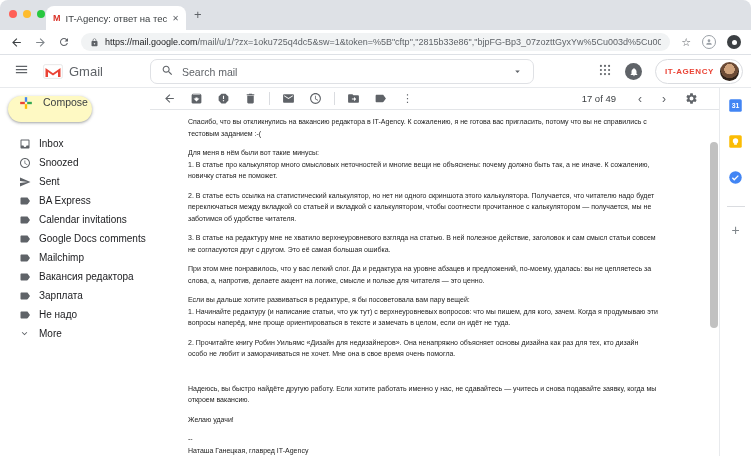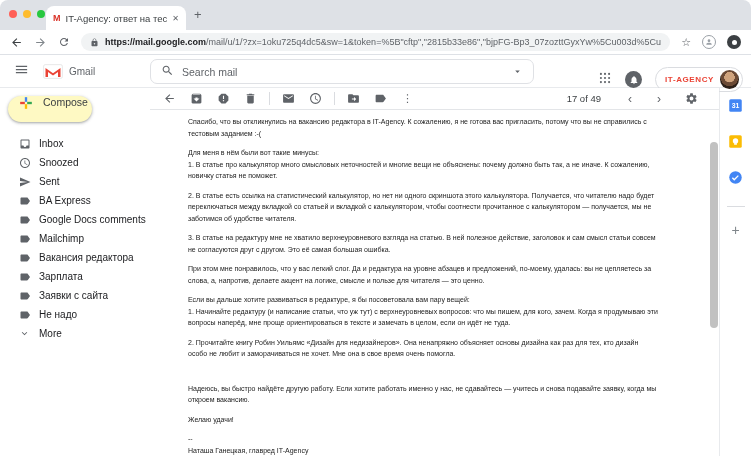--- a/index.html
+++ b/index.html
@@ -18,38 +18,38 @@
   .tab-title { flex: 1; font-size: 9.5px; color: #3c4043; white-space: nowrap; overflow: hidden; }
   .tab-close { font-size: 8px; color: #5f6368; cursor: default; }
   .newtab { position: absolute; left: 194px; top: 7px; font-size: 13px; color: #5f6368; line-height: 16px; }
 
   .urlrow { height: 25px; background: #fff; display: flex; align-items: center; padding: 0 10px; gap: 11px;
             border-bottom: 1px solid #DEE1E6; }
   .nav-ic { display: flex; align-items: center; }
   .urlbox { flex: 1; height: 18px; background: #F1F3F4; border-radius: 9px; display: flex; align-items: center;
             gap: 6px; padding: 0 9px; overflow: hidden; }
   .url-text { font-size: 9px; white-space: nowrap; overflow: hidden; }
-  .url-host { color: #202124; font-weight: bold; }
+  .url-host { color: #202124; font-weight: normal; }
   .url-path { color: #5f6368; }
   .star { font-size: 11px; color: #5f6368; }
   .ext-a { width: 14px; height: 14px; border-radius: 50%; border: 1.5px solid #9AA0A6; display: flex; align-items: center; justify-content: center; }
   .ext-b { width: 14px; height: 14px; border-radius: 50%; background: #3C4043; display: flex; align-items: center; justify-content: center; }
   .ext-b::after { content: ""; width: 5px; height: 5px; border-radius: 50%; background: #fff; }
 
   
   .gmail-header { height: 33px; background: #fff; border-bottom: 1px solid #E8EAED; position: relative;
                   display: flex; align-items: center; }
   .burger { margin-left: 14px; }
   .brand { display: flex; align-items: center; gap: 6px; margin-left: 14px; }
-  .brand-name { font-size: 10px; color: #5f6368; }
+  .brand-name { font-size: 13px; color: #5f6368; }
   .searchbox { position: absolute; left: 150px; top: 4px; width: 384px; height: 25px; background: #fff;
                border: 1px solid #DFE1E5; border-radius: 7px; display: flex; align-items: center; padding: 0 10px; gap: 8px; }
   .searchbox input { border: none; outline: none; flex: 1; font-size: 10.5px; font-family: "Liberation Sans", sans-serif; color: #202124; background: transparent; }
   .searchbox input::placeholder { color: #5f6368; }
-  .hdr-right { position: absolute; right: 8px; top: 8px; height: 33px; display: flex; align-items: center; gap: 13px; }
+  .hdr-right { position: absolute; right: 8px; top: 0; height: 33px; display: flex; align-items: center; gap: 13px; }
   .notif-circle { width: 17px; height: 17px; border-radius: 50%; background: #5F6368; display: flex; align-items: center; justify-content: center; }
   .account-chip { border: 1px solid #DADCE0; border-radius: 14px; height: 25px; display: flex; align-items: center; gap: 6px; padding: 0 3px 0 9px; }
   .account-logo { font-size: 8px; font-weight: bold; color: #EA4335; letter-spacing: .6px; }
   .avatar { width: 19px; height: 19px; border-radius: 50%;
             background: radial-gradient(circle at 50% 38%, #cfa37d 0 34%, #6b4a35 35% 58%, #2e2119 59%); }
 
   
   .main { display: flex; height: 368px; }
   .sidebar { width: 150px; padding-top: 8px; flex-shrink: 0; }
   .compose { margin-left: 8px; width: 84px; height: 26px; background: #fef9c3; border-radius: 13px;
@@ -58,21 +58,21 @@
   .compose-label { font-size: 10.5px; color: #3c4043; font-weight: 500; }
   .sb-nav { margin-top: 12px; }
   .sb-item { height: 19px; display: flex; align-items: center; padding-left: 18px; gap: 8px; cursor: pointer; }
   .sb-item .sb-ic { width: 13px; display: flex; align-items: center; justify-content: center; }
   .sb-label { font-size: 10px; color: #202124; white-space: nowrap; }
 
   .content { flex: 1; position: relative; background: #fff; }
   .toolbar { height: 22px; display: flex; align-items: center; padding: 0 14px 0 6px; border-bottom: 1px solid #E3E5E8; }
   .tb-btn { width: 27px; height: 22px; display: flex; align-items: center; justify-content: center; cursor: pointer; }
   .tb-div { width: 1px; height: 13px; background: #DADCE0; margin: 0 5px; }
-  .tb-right { margin-left: auto; display: flex; align-items: center; gap: 9px; }
+  .tb-right { margin-left: auto; display: flex; align-items: center; gap: 4px; }
   .pagination { font-size: 9.5px; color: #3c4043; margin-right: 10px; }
   .chev { width: 20px; height: 22px; display: flex; align-items: center; justify-content: center;
           font-size: 12px; color: #5f6368; cursor: pointer; }
   .scroll-thumb { position: absolute; right: 1px; top: 54px; width: 8px; height: 186px; background: #C1C1C1; border-radius: 4px; }
 
   .email-body { padding: 6px 0 0 38px; width: 508px; }
   .para { font-size: 7px; line-height: 11.5px; color: #222; margin: 0 0 8px; white-space: pre-line; }
   .para.empty { height: 7px; margin: 0 0 8px; }
 
   .rightpanel { width: 32px; flex-shrink: 0; border-left: 1px solid #E8EAED; display: flex; flex-direction: column;
@@ -229,20 +229,28 @@
               </svg>
             </span>
             <span class="sb-label">BA Express</span>
           </div>
           <div class="sb-item">
             <span class="sb-ic">
               <svg width="12" height="12" viewBox="0 0 24 24" fill="#5f6368">
                 <path d="M17.63 5.84C17.27 5.33 16.67 5 16 5L5 5.01C3.9 5.01 3 5.9 3 7v10c0 1.1.9 1.99 2 1.99L16 19c.67 0 1.27-.33 1.63-.84L22 12l-4.37-6.16z"></path>
               </svg>
             </span>
+            <span class="sb-label">Calendar invitations</span>
+          </div>
+          <div class="sb-item">
+            <span class="sb-ic">
+              <svg width="12" height="12" viewBox="0 0 24 24" fill="#5f6368">
+                <path d="M17.63 5.84C17.27 5.33 16.67 5 16 5L5 5.01C3.9 5.01 3 5.9 3 7v10c0 1.1.9 1.99 2 1.99L16 19c.67 0 1.27-.33 1.63-.84L22 12l-4.37-6.16z"></path>
+              </svg>
+            </span>
             <span class="sb-label">Google Docs comments</span>
           </div>
           <div class="sb-item">
             <span class="sb-ic">
               <svg width="12" height="12" viewBox="0 0 24 24" fill="#5f6368">
                 <path d="M17.63 5.84C17.27 5.33 16.67 5 16 5L5 5.01C3.9 5.01 3 5.9 3 7v10c0 1.1.9 1.99 2 1.99L16 19c.67 0 1.27-.33 1.63-.84L22 12l-4.37-6.16z"></path>
               </svg>
             </span>
             <span class="sb-label">Mailchimp</span>
           </div>
@@ -254,28 +262,20 @@
             </span>
             <span class="sb-label">Вакансия редактора</span>
           </div>
           <div class="sb-item">
             <span class="sb-ic">
               <svg width="12" height="12" viewBox="0 0 24 24" fill="#5f6368">
                 <path d="M17.63 5.84C17.27 5.33 16.67 5 16 5L5 5.01C3.9 5.01 3 5.9 3 7v10c0 1.1.9 1.99 2 1.99L16 19c.67 0 1.27-.33 1.63-.84L22 12l-4.37-6.16z"></path>
               </svg>
             </span>
             <span class="sb-label">Зарплата</span>
-          </div>
-          <div class="sb-item">
-            <span class="sb-ic">
-              <svg width="12" height="12" viewBox="0 0 24 24" fill="#5f6368">
-                <path d="M17.63 5.84C17.27 5.33 16.67 5 16 5L5 5.01C3.9 5.01 3 5.9 3 7v10c0 1.1.9 1.99 2 1.99L16 19c.67 0 1.27-.33 1.63-.84L22 12l-4.37-6.16z"></path>
-              </svg>
-            </span>
-            <span class="sb-label">Заявки с сайта</span>
           </div>
           <div class="sb-item">
             <span class="sb-ic">
               <svg width="12" height="12" viewBox="0 0 24 24" fill="#5f6368">
                 <path d="M17.63 5.84C17.27 5.33 16.67 5 16 5L5 5.01C3.9 5.01 3 5.9 3 7v10c0 1.1.9 1.99 2 1.99L16 19c.67 0 1.27-.33 1.63-.84L22 12l-4.37-6.16z"></path>
               </svg>
             </span>
             <span class="sb-label">Не надо</span>
           </div>
           <div class="sb-item">

